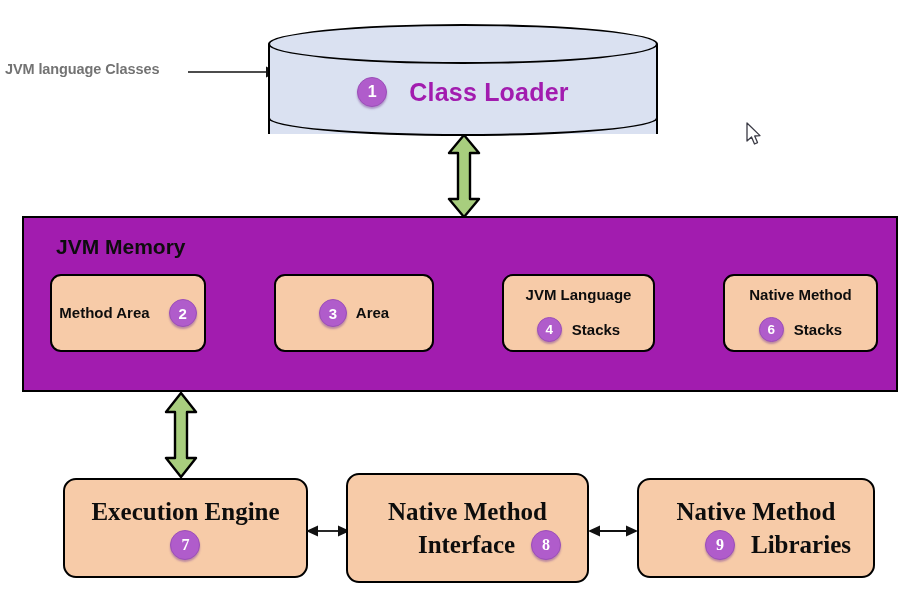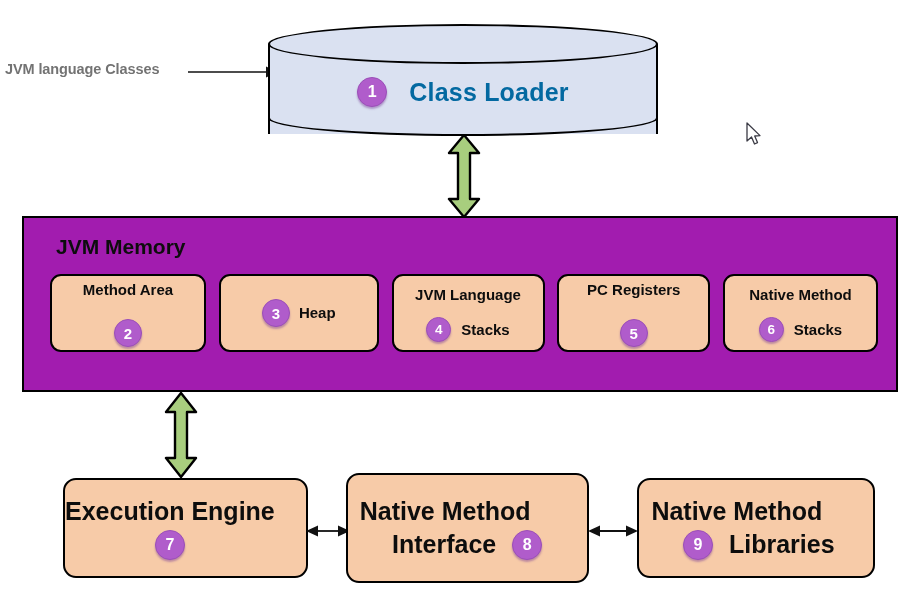--- a/index.html
+++ b/index.html
@@ -75,21 +75,21 @@
     width: 390px; height: 84px;
     display: flex;
     align-items: center;
     justify-content: center;
     gap: 22px;
     z-index: 3;
   }
   #class-loader .cyl-text {
     font-size: 25px;
     font-weight: bold;
-    color: #0369a1;
+    color: #a21caf;
     letter-spacing: 0.2px;
   }
 
   
   .badge {
     display: inline-flex;
     align-items: center;
     justify-content: center;
     border-radius: 50%;
     background: #b05ccb;
@@ -150,42 +150,44 @@
     gap: 9px;
   }
   .mem-text {
     font-size: 15px;
     font-weight: bold;
     color: #0d0d0d;
     text-align: center;
     line-height: 1.45;
   }
   
-  .mem-box.stacked .mem-inner { flex-direction: column; gap: 19px; }
+  .mem-box.stacked .mem-inner { flex-direction: row; gap: 19px; }
   
   .mem-box.two-line .mem-inner { flex-direction: column; gap: 12px; }
   .mem-box.two-line .line2 {
     display: flex; align-items: center; gap: 10px;
   }
 
   #mem-box-0 { width: 156px; }
   #mem-box-1 { width: 160px; }
   #mem-box-2 { width: 153px; }
   #mem-box-3 { width: 153px; }
   #mem-box-4 { width: 155px; }
 
   
   .bottom-box {
     background: #f7cba8;
     border: 2.5px solid #000;
     border-radius: 13px;
     box-sizing: border-box;
     display: flex;
     align-items: center;
-    position: absolute;
+    justify-content: center;
+    position: absolute;
+    font-family: Liberation Serif, serif;
   }
   .bottom-text {
     font-size: 25px;
     font-weight: bold;
     color: #0d0d0d;
     text-align: center;
     line-height: 1.25;
   }
   #bottom-box-0 { left: 63px; top: 478px; width: 245px; height: 100px; }
   #bottom-box-1 { left: 346px; top: 473px; width: 243px; height: 110px; }
@@ -234,40 +236,34 @@
       <div class="mem-box stacked" id="mem-box-0">
         <div class="mem-inner">
           <span class="mem-text">Method Area</span>
           <span class="badge badge-md">2</span>
         </div>
       </div>
 
       <div class="mem-box" id="mem-box-1">
         <div class="mem-inner">
           <span class="badge badge-md">3</span>
-          <span class="mem-text">Heap</span>
+          <span class="mem-text">Area</span>
         </div>
       </div>
 
       <div class="mem-box two-line" id="mem-box-2">
         <div class="mem-inner">
           <span class="mem-text">JVM Language</span>
           <span class="line2">
             <span class="badge badge-sm">4</span>
             <span class="mem-text">Stacks</span>
           </span>
         </div>
       </div>
 
-      <div class="mem-box stacked" id="mem-box-3">
-        <div class="mem-inner">
-          <span class="mem-text">PC Registers</span>
-          <span class="badge badge-md">5</span>
-        </div>
-      </div>
 
       <div class="mem-box two-line" id="mem-box-4">
         <div class="mem-inner">
           <span class="mem-text">Native Method</span>
           <span class="line2">
             <span class="badge badge-sm">6</span>
             <span class="mem-text">Stacks</span>
           </span>
         </div>
       </div>

